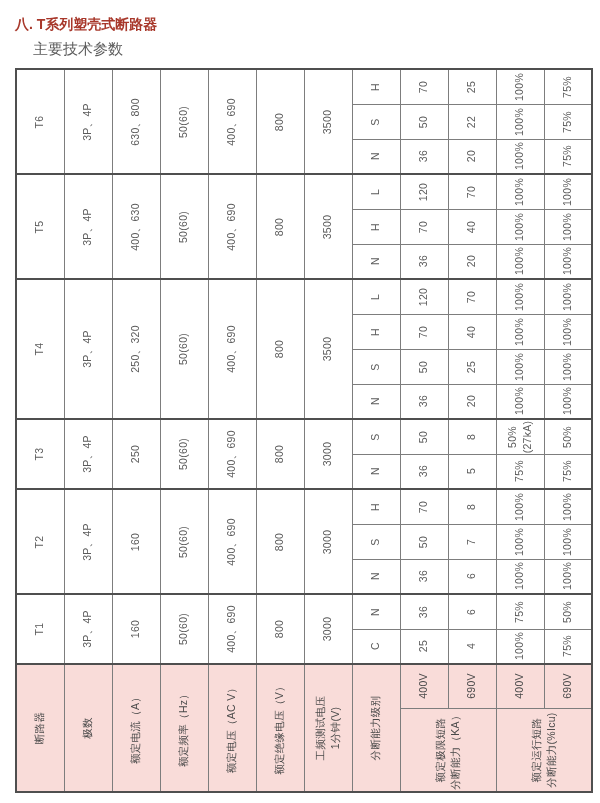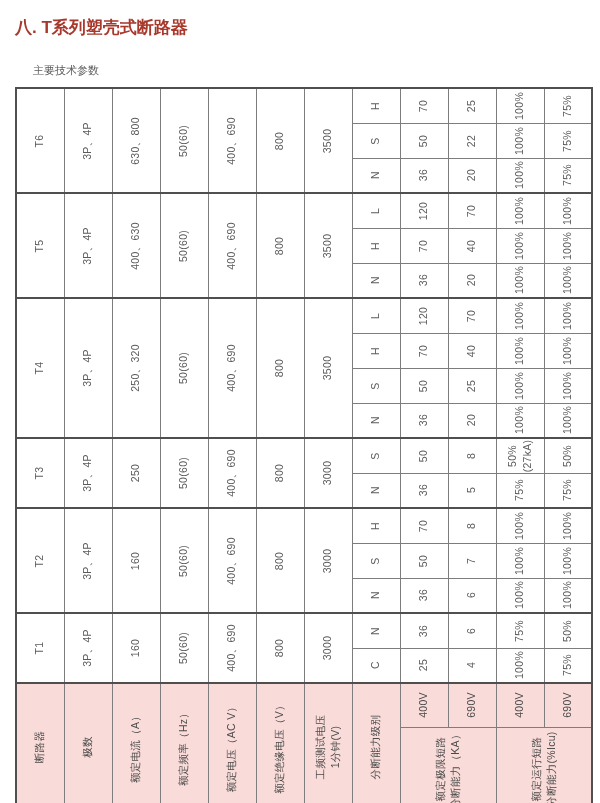--- a/index.html
+++ b/index.html
@@ -12,25 +12,25 @@
   }
   *{box-sizing:border-box;}
   html,body{margin:0;padding:0;}
   body{
     width:600px;height:803px;background:#ffffff;
     font-family:"Liberation Sans","DejaVu Sans",sans-serif;
     overflow:hidden;
   }
   .title{
     margin:16px 0 0 15px;
-    font-size:17px;font-weight:bold;color:var(--title-red);
+    font-size:14px;font-weight:bold;color:var(--title-red);
   }
   .subtitle{
-    margin:24px 0 9px 33px;
-    font-size:11px;color:var(--txt);
+    margin:6px 0 9px 33px;
+    font-size:15px;color:var(--txt);
   }
   table.spec{
     border-collapse:collapse;table-layout:fixed;
     width:578px;margin-left:15px;
     border:2px solid var(--line-thick);
   }
   table.spec td{
     position:relative;padding:0;
     border:1px solid var(--line);
   }

